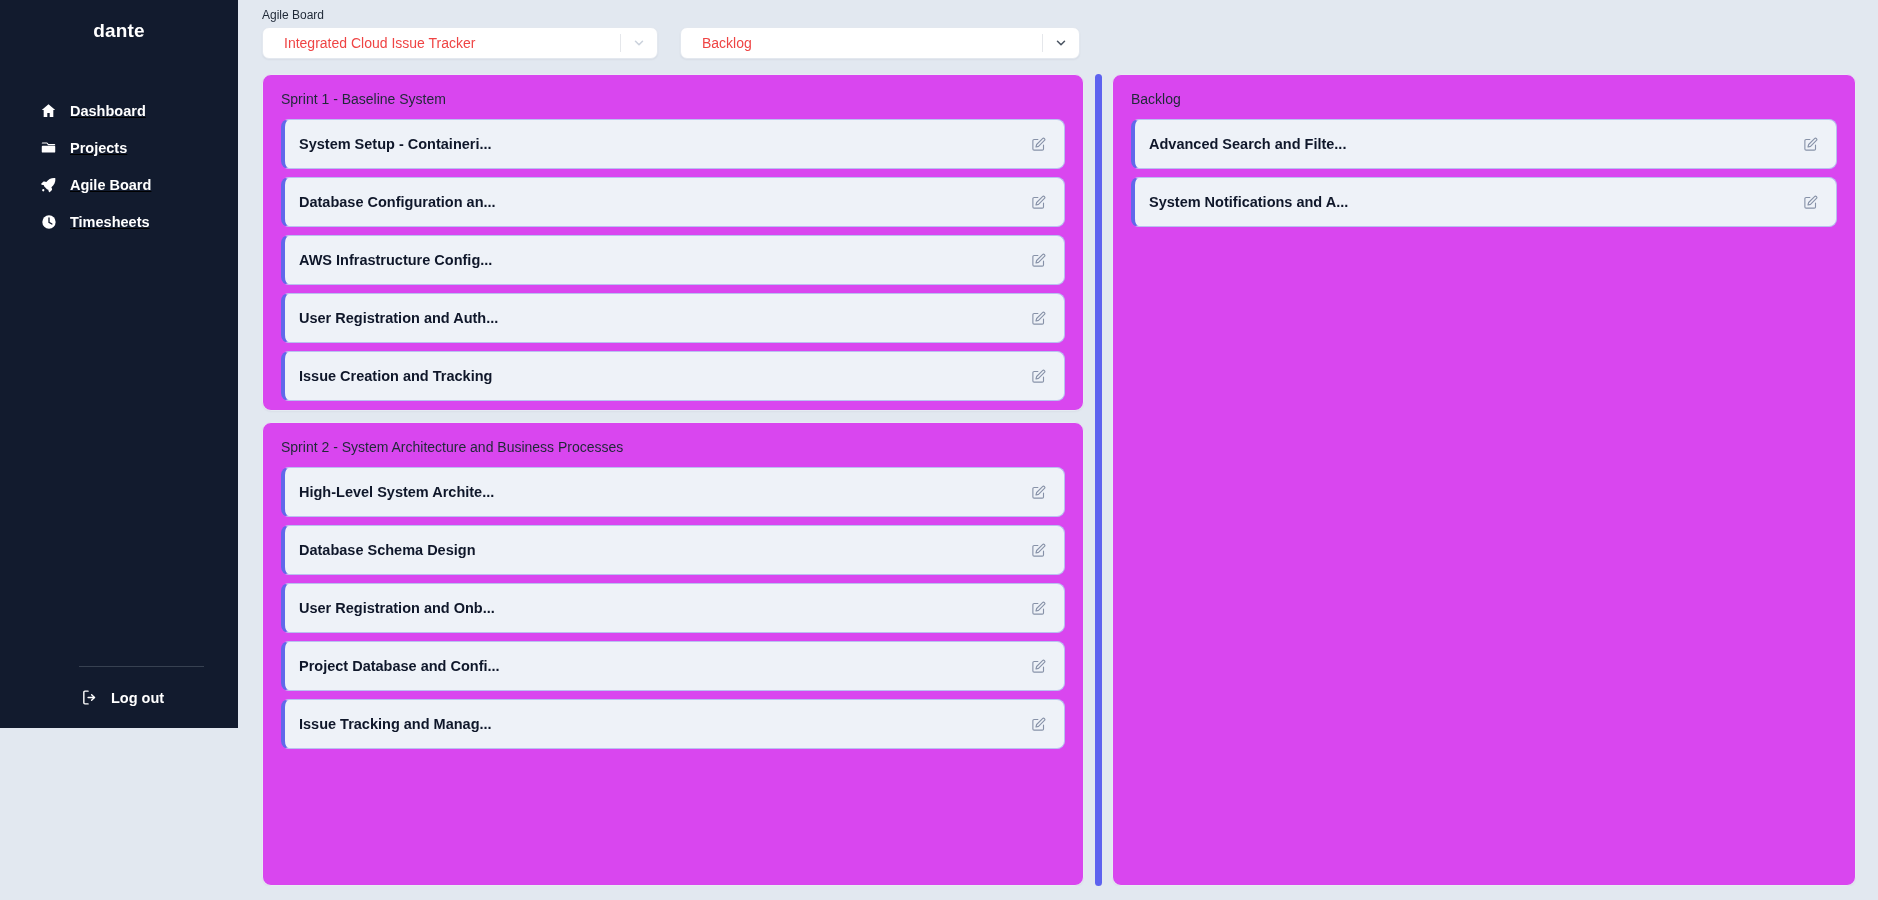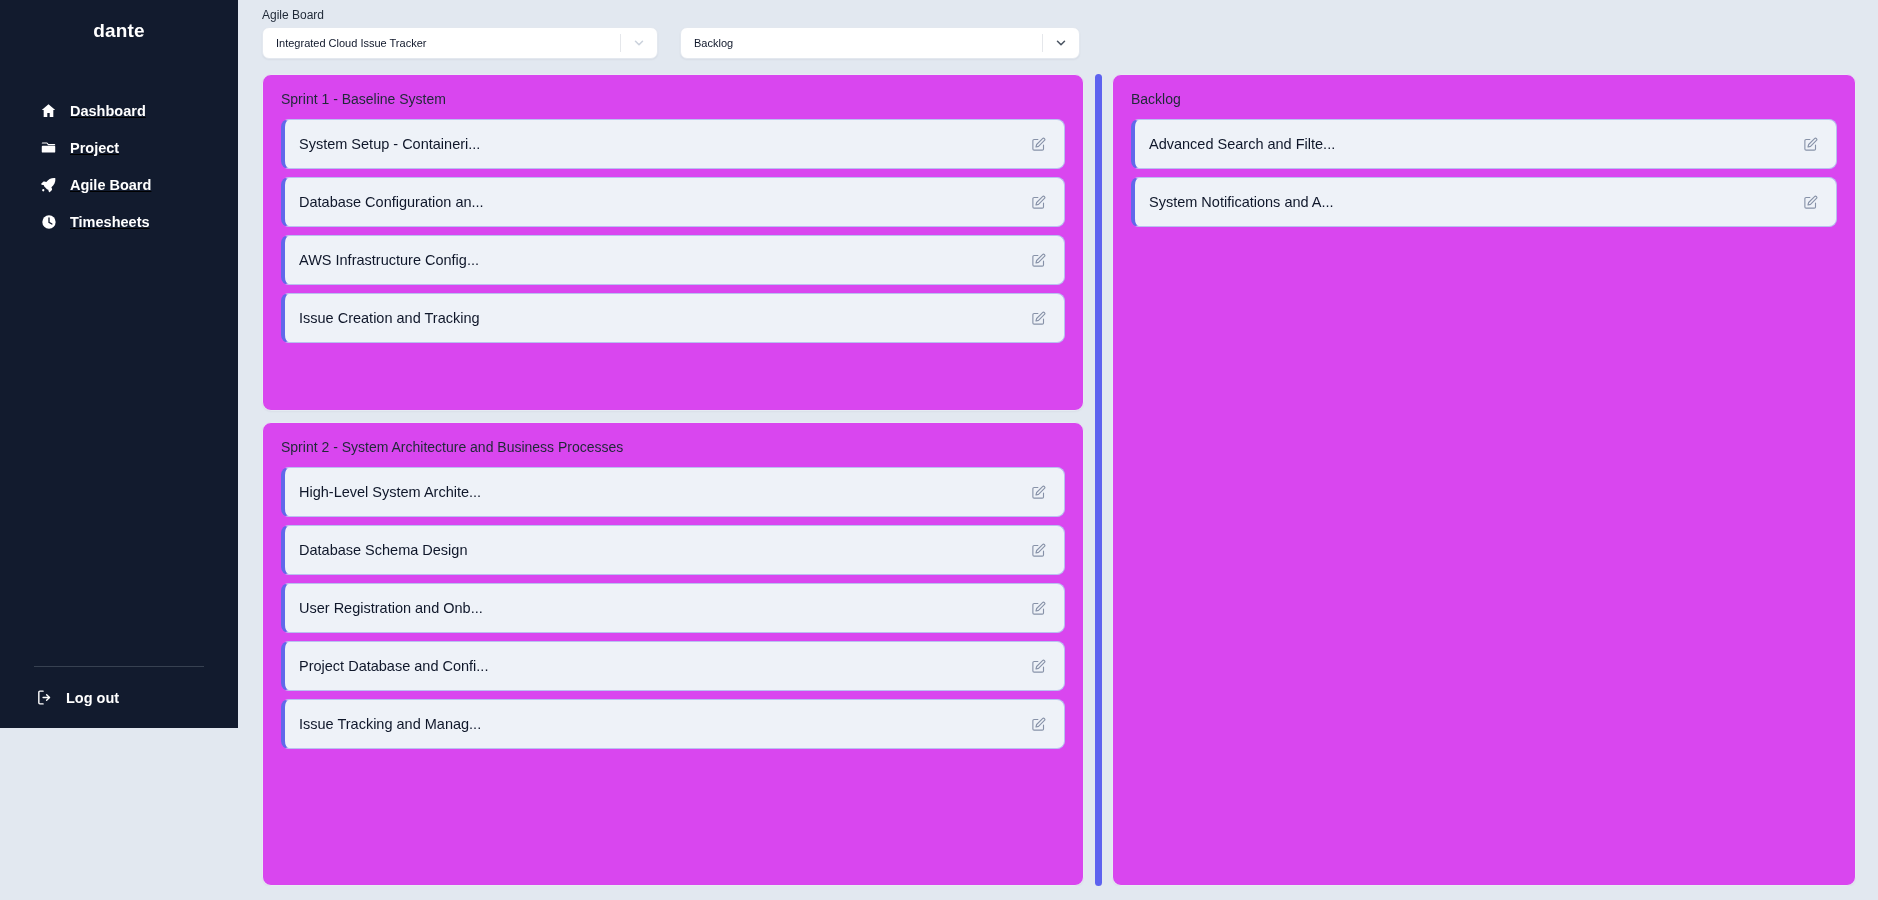--- a/index.html
+++ b/index.html
@@ -53,20 +53,21 @@
     font-size: 14.5px; font-weight: 700;
     cursor: pointer;
     user-select: none;
   }
   .nav-item .ico { width: 17px; height: 17px; display: flex; align-items: center; justify-content: center; flex: 0 0 17px; }
   .nav-item .ico svg { display: block; }
 
   .sidebar-bottom {
     margin-top: auto;
     padding-bottom: 22px;
+    margin-left: 45px;
   }
   .divider {
     height: 1px; background: #374151;
     margin: 0 34px 22px 34px;
   }
   .logout {
     display: flex; align-items: center; gap: 13px;
     padding-left: 36px;
     color: #ffffff; font-size: 14.5px; font-weight: 700;
     cursor: pointer; user-select: none;
@@ -94,23 +95,23 @@
     border: 1px solid #e3e8ef;
     border-radius: 7px;
     display: flex; align-items: center;
     box-shadow: 0 1px 2px rgba(16,24,40,.05);
     cursor: pointer;
   }
   .select.s1 { width: 396px; }
   .select.s2 { width: 400px; }
   .select-value {
     flex: 1 1 auto;
-    padding-left: 13px;
-    font-size: 11px;
-    color: #0f172a;
+    padding-left: 21px;
+    font-size: 14px;
+    color: #ef4444;
     white-space: nowrap; overflow: hidden; text-overflow: ellipsis;
   }
   .select-sep { width: 1px; height: 18px; background: #e5e7eb; }
   .select-arrow {
     width: 36px; display: flex; align-items: center; justify-content: center;
   }
   .select.s1 .select-arrow svg { stroke: #cbd2dc; }
   .select.s2 .select-arrow svg { stroke: #4b5563; }
 
   
@@ -164,21 +165,21 @@
     background: #eef2f8;
     border: 1px solid #b9c0f0;
     border-left: 4px solid #6168ea;
     border-radius: 8px;
     display: flex; align-items: center;
     padding: 0 17px 0 14px;
     cursor: pointer;
   }
   .issue-title {
     flex: 1 1 auto;
-    font-size: 14.5px; font-weight: 400; color: #0f172a;
+    font-size: 14.5px; font-weight: 700; color: #0f172a;
     white-space: nowrap; overflow: hidden;
   }
   .edit-btn {
     flex: 0 0 auto; width: 18px; height: 18px;
     display: flex; align-items: center; justify-content: center;
     cursor: pointer;
   }
   .edit-btn svg { display: block; }
 </style>
 </head>
@@ -202,21 +203,21 @@
         <span>Dashboard</span>
       </div>
 
       <div class="nav-item">
         <span class="ico">
           <svg width="17" height="17" viewBox="0 0 24 24" fill="#ffffff">
             <path d="M2.5 6.5h7l2 2.4h10V8.2c0-.6-.5-1.1-1.1-1.1h-8.3L10 4.9H3.6c-.6 0-1.1.5-1.1 1.1z"></path>
             <rect x="2.5" y="9.6" width="19" height="9.6" rx="1.2"></rect>
           </svg>
         </span>
-        <span>Project</span>
+        <span>Projects</span>
       </div>
 
       <div class="nav-item">
         <span class="ico">
           <svg width="18" height="18" viewBox="0 0 24 24" fill="#ffffff">
             <path d="M21.5 2.3c-5.6-.5-9.8 1.9-12.6 5.6L6.2 7c-.6-.2-1.2 0-1.6.4L2 10c-.5.5-.3 1.3.4 1.5l3.3 1c-.2.6-.1 1.3.4 1.7l3.7 3.7c.5.5 1.1.6 1.7.4l1 3.3c.2.7 1 .9 1.5.4l2.6-2.6c.4-.4.6-1 .4-1.6l-.9-2.7c3.7-2.8 6.1-7 5.6-12.6z"></path>
             <circle cx="4.6" cy="19.4" r="1.6"></circle>
           </svg>
         </span>
         <span>Agile Board</span>
@@ -310,20 +311,29 @@
             <div class="issue-card">
               <span class="issue-title">AWS Infrastructure Config...</span>
               <span class="edit-btn">
                 <svg width="15" height="15" viewBox="0 0 24 24" fill="none" stroke="#8792a8" stroke-width="1.8" stroke-linecap="round" stroke-linejoin="round">
                   <path d="M11 4H5a2 2 0 0 0-2 2v13a2 2 0 0 0 2 2h13a2 2 0 0 0 2-2v-6"></path>
                   <path d="M18.5 2.5a2.1 2.1 0 0 1 3 3L12 15l-4 1 1-4z"></path>
                 </svg>
               </span>
             </div>
 
+            <div class="issue-card">
+              <span class="issue-title">User Registration and Auth...</span>
+              <span class="edit-btn">
+                <svg width="15" height="15" viewBox="0 0 24 24" fill="none" stroke="#8792a8" stroke-width="1.8" stroke-linecap="round" stroke-linejoin="round">
+                  <path d="M11 4H5a2 2 0 0 0-2 2v13a2 2 0 0 0 2 2h13a2 2 0 0 0 2-2v-6"></path>
+                  <path d="M18.5 2.5a2.1 2.1 0 0 1 3 3L12 15l-4 1 1-4z"></path>
+                </svg>
+              </span>
+            </div>
 
             <div class="issue-card">
               <span class="issue-title">Issue Creation and Tracking</span>
               <span class="edit-btn">
                 <svg width="15" height="15" viewBox="0 0 24 24" fill="none" stroke="#8792a8" stroke-width="1.8" stroke-linecap="round" stroke-linejoin="round">
                   <path d="M11 4H5a2 2 0 0 0-2 2v13a2 2 0 0 0 2 2h13a2 2 0 0 0 2-2v-6"></path>
                   <path d="M18.5 2.5a2.1 2.1 0 0 1 3 3L12 15l-4 1 1-4z"></path>
                 </svg>
               </span>
             </div>

